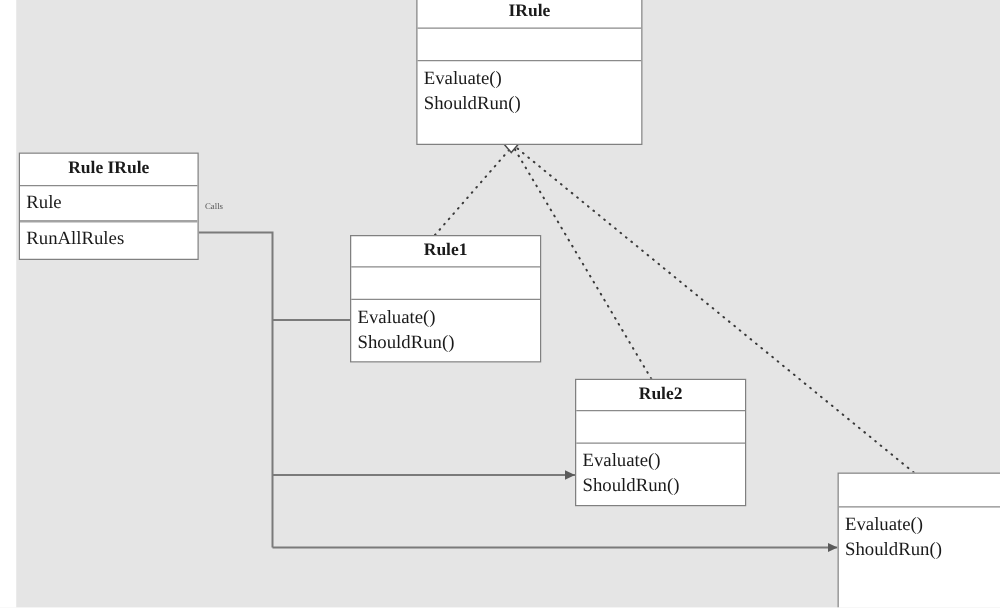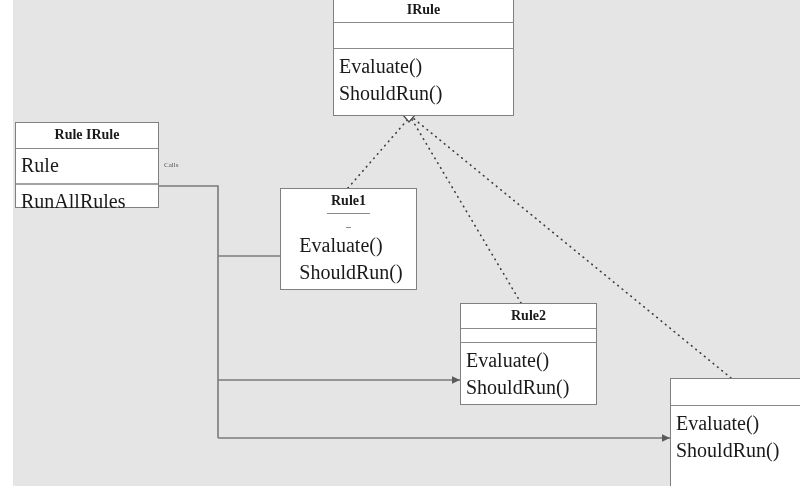--- a/index.html
+++ b/index.html
@@ -48,21 +48,21 @@
     box-sizing: border-box;
     border-bottom: 1px solid #8a8a8a;
     font-size: 15px;
     color: #1a1a1a;
     padding: 2px 0 3px 5px;
     line-height: 1.55;
     min-height: 14px;
   }
   .uml-ops {
     box-sizing: border-box;
-    font-size: 20px;
+    font-size: 15px;
     color: #1a1a1a;
     padding: 4px 0 4px 5px;
     line-height: 1.35;
     flex: 1;
   }
   .uml-attrs .row, .uml-ops .row {
     white-space: nowrap;
   }
   .edge-label {
     position: absolute;
@@ -76,21 +76,21 @@
   #class-irule .uml-title { height: 36px; display:flex; align-items:flex-end; justify-content:center; padding-bottom:2px;}
   #class-irule .uml-attrs { height: 26px; }
 
   #class-rule-engine { left: 2px;   top: 122px; width: 144px; height: 86px; }
   #class-rule-engine .uml-title { height: 26px; }
   #class-rule-engine .uml-attrs { height: 0; border-bottom: none; padding: 0; min-height:0;}
   #class-rule-engine .uml-ops { padding: 0; }
   #class-rule-engine .uml-ops .row { padding: 3px 0 4px 5px; }
   #class-rule-engine .uml-ops .row + .row { border-top: 2px solid #a3a3a3; }
 
-  #class-rule1      { left: 267px; top: 188px; width: 137px; height: 102px; align-items: center; }
+  #class-rule1      { left: 267px; top: 188px; width: 153px; height: 102px; }
   #class-rule1 .uml-title { height: 25px; }
   #class-rule1 .uml-attrs { height: 26px; }
 
   #class-rule2      { left: 447px; top: 303px; width: 137px; height: 102px; }
   #class-rule2 .uml-title { height: 25px; }
   #class-rule2 .uml-attrs { height: 26px; }
 
   #class-rule3      { left: 657px; top: 378px; width: 139px; height: 116px; }
   #class-rule3 .uml-title { height: 25px; }
   #class-rule3 .uml-attrs { height: 27px; }

